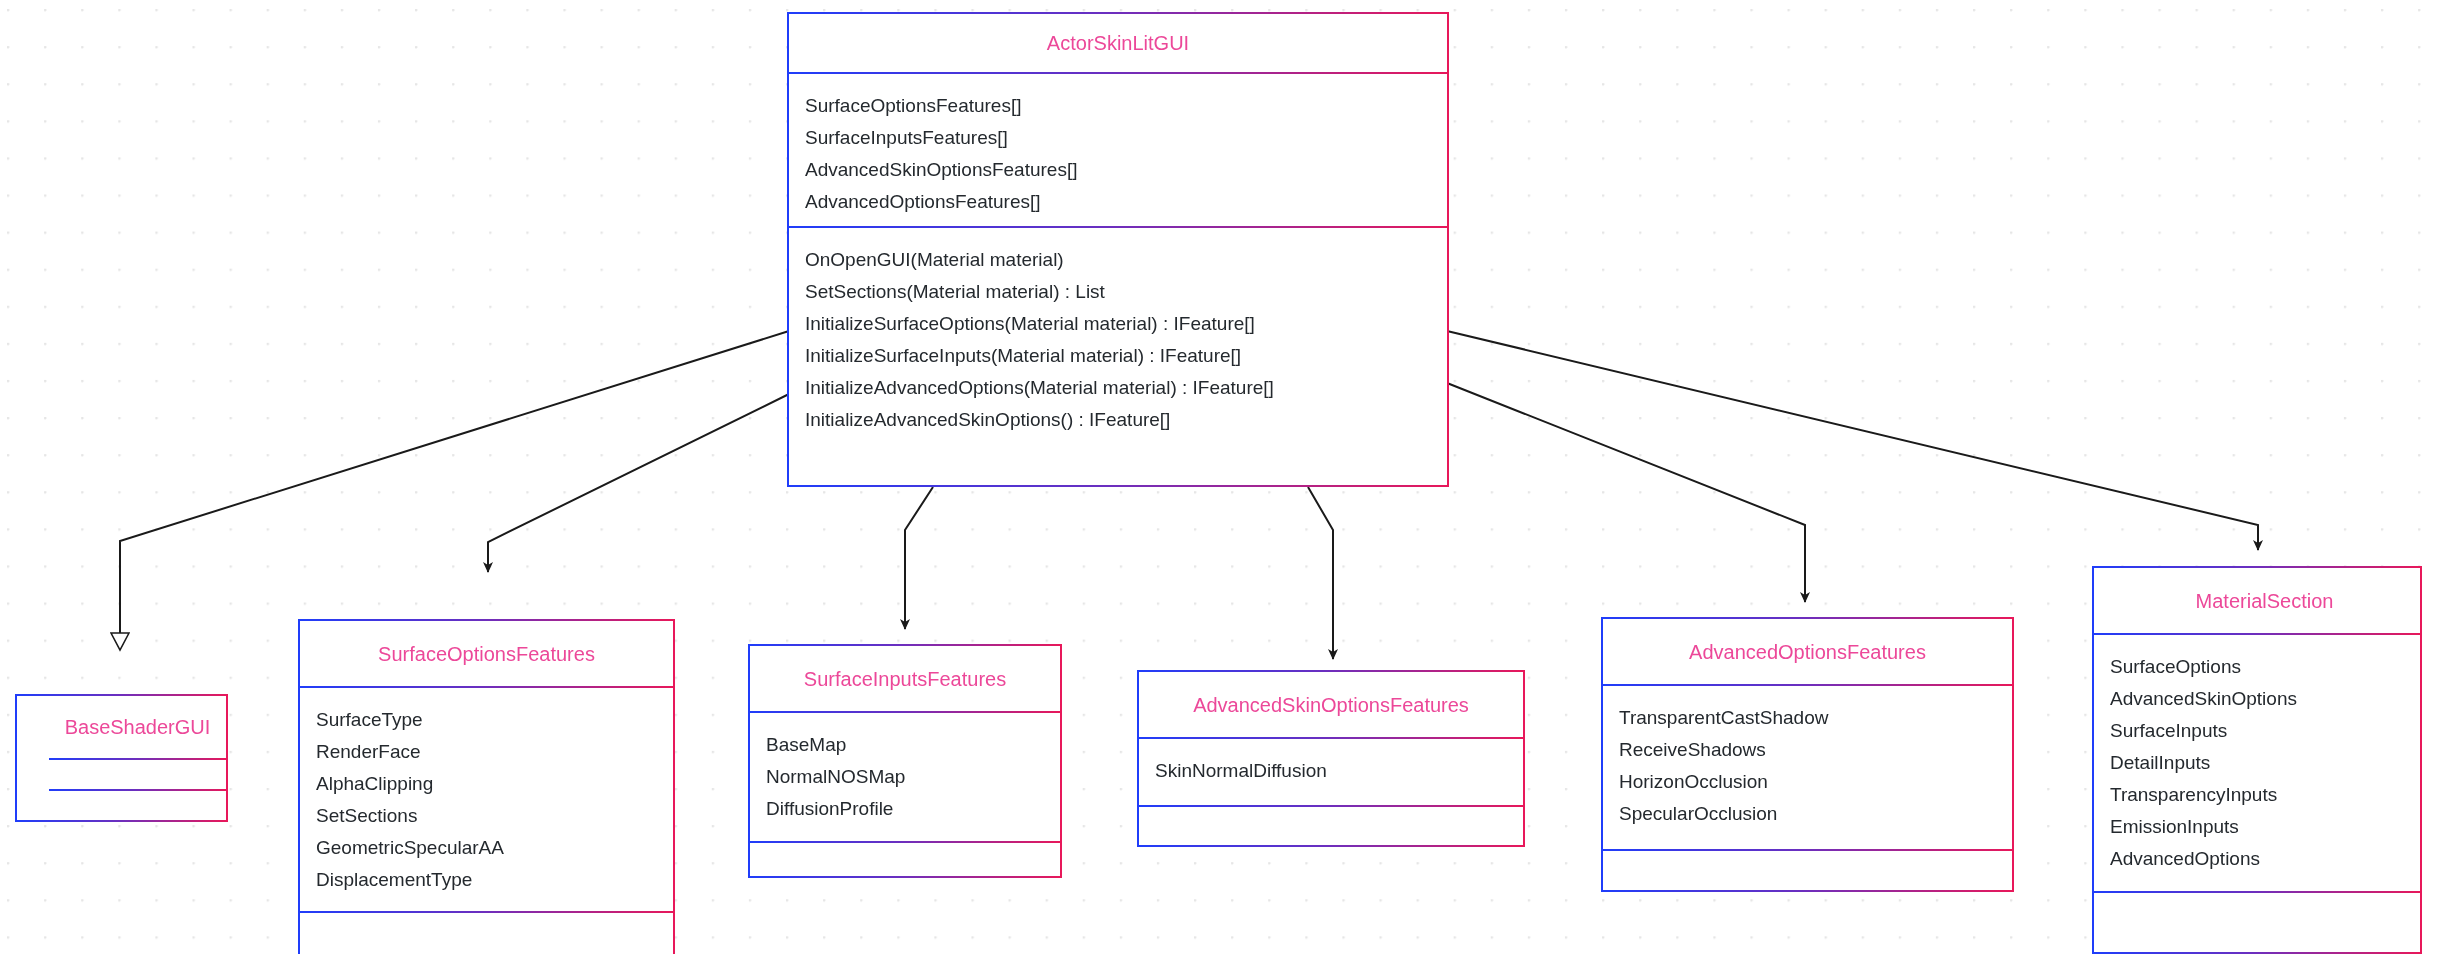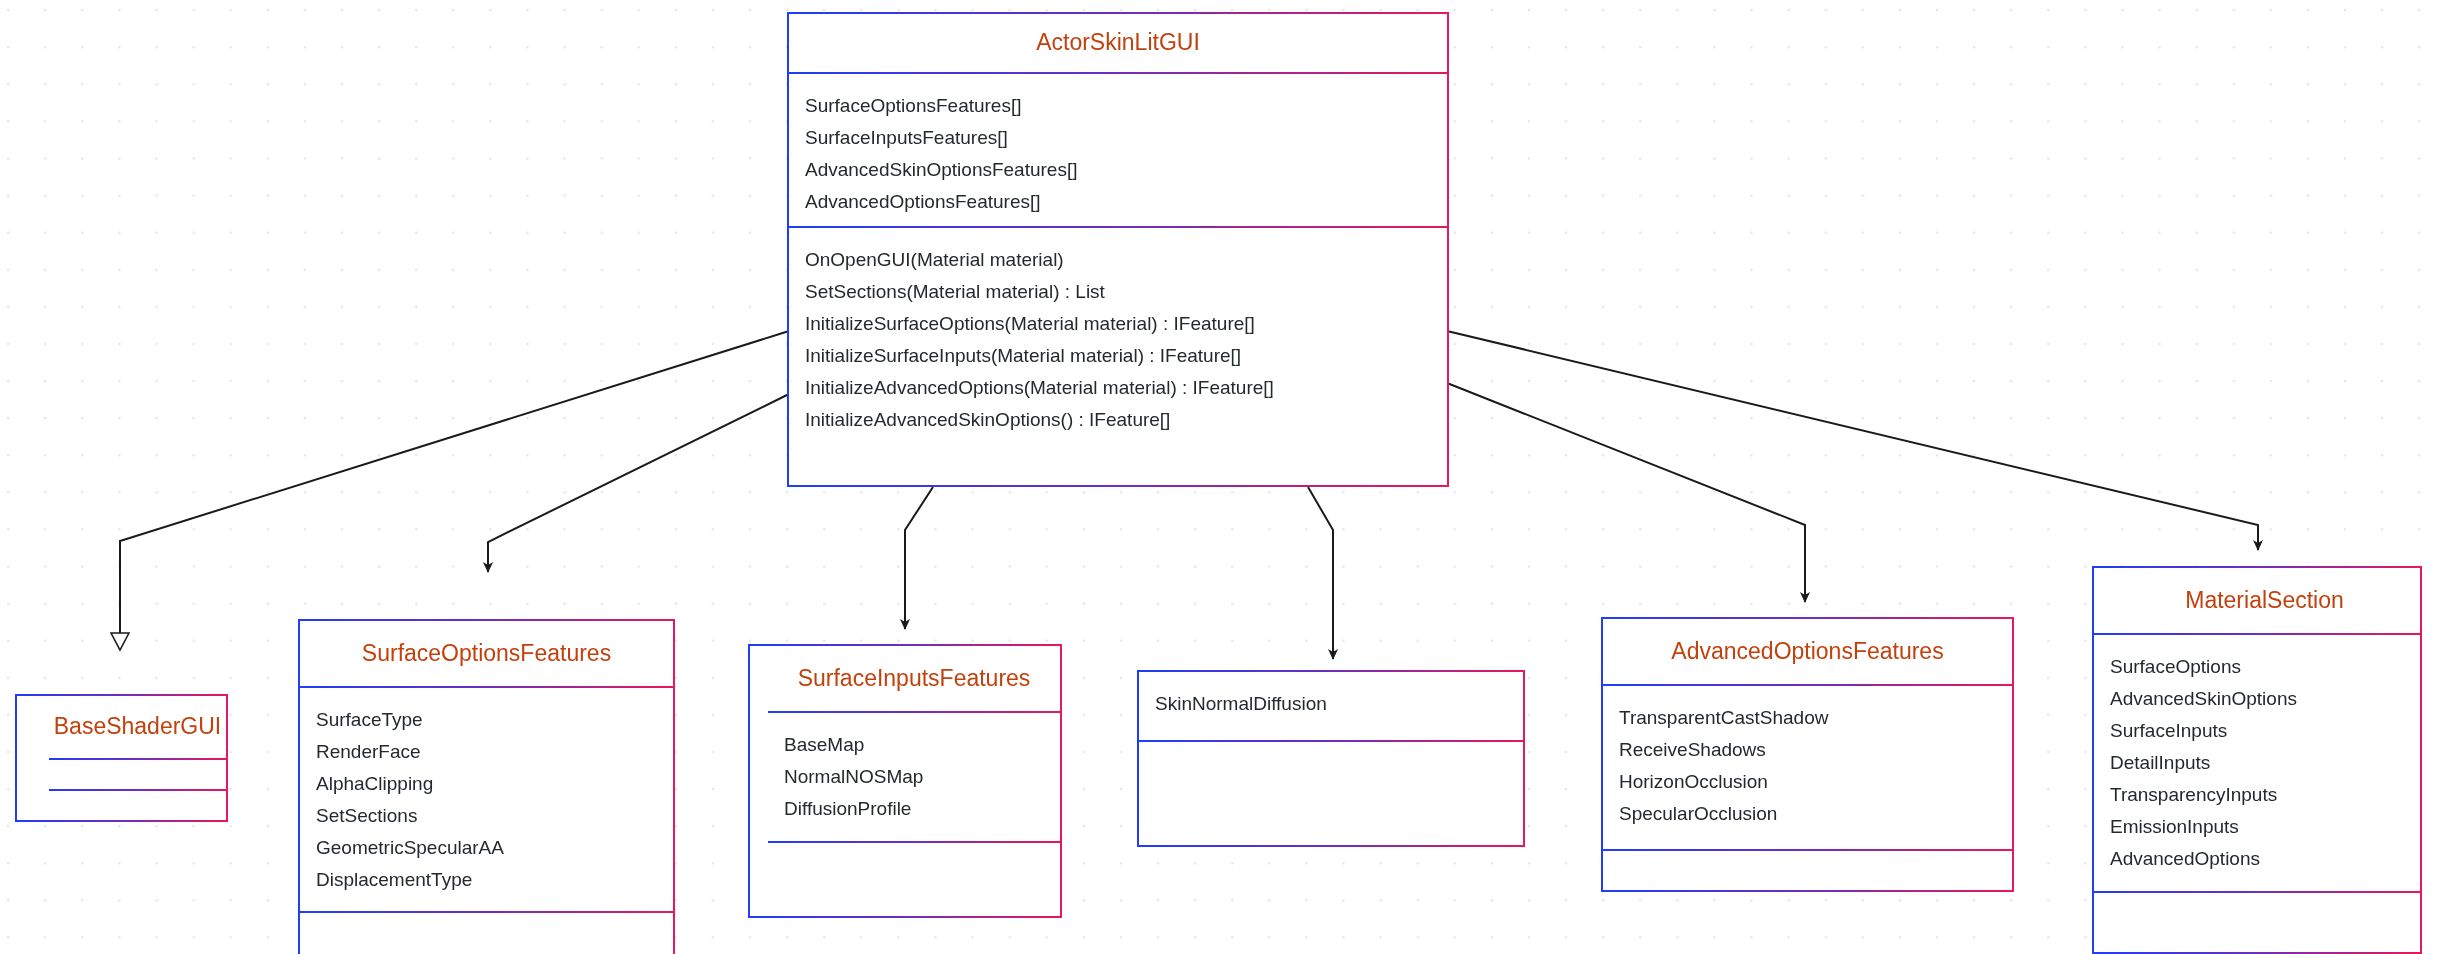--- a/index.html
+++ b/index.html
@@ -38,22 +38,22 @@
   .compartment {
     position: relative;
     box-sizing: border-box;
   }
   .compartment + .compartment {
     border-top: 2px solid transparent;
     border-image: linear-gradient(90deg, #1f3dfa 0%, #6a2fc0 48%, #e8185a 100%) 1;
   }
   .class-title {
     text-align: center;
-    color: #c2410c;
-    font-size: 23px;
+    color: #ec4899;
+    font-size: 20px;
     line-height: 1.2;
     padding: 0 8px;
     display: flex;
     align-items: center;
     justify-content: center;
     height: 100%;
   }
   .member-list {
     padding: 16px 0 10px 16px;
   }
@@ -137,35 +137,38 @@
         <div class="member">RenderFace</div>
         <div class="member">AlphaClipping</div>
         <div class="member">SetSections</div>
         <div class="member">GeometricSpecularAA</div>
         <div class="member">DisplacementType</div>
       </div>
     </div>
     <div class="compartment empty-compartment" style="height:60px;"></div>
   </div>
 
-  <div class="uml-class" style="left:748px; top:644px; width:314px; height:274px;padding-left:18px;">
+  <div class="uml-class" style="left:748px; top:644px; width:314px; height:234px;">
     <div class="compartment" style="height:65px;">
       <div class="class-title">SurfaceInputsFeatures</div>
     </div>
     <div class="compartment" style="height:130px;">
       <div class="member-list">
         <div class="member">BaseMap</div>
         <div class="member">NormalNOSMap</div>
         <div class="member">DiffusionProfile</div>
       </div>
     </div>
     <div class="compartment empty-compartment" style="height:39px;"></div>
   </div>
 
   <div class="uml-class" style="left:1137px; top:670px; width:388px; height:177px;">
+    <div class="compartment" style="height:65px;">
+      <div class="class-title">AdvancedSkinOptionsFeatures</div>
+    </div>
     <div class="compartment" style="height:68px;">
       <div class="member-list" style="">
         <div class="member">SkinNormalDiffusion</div>
       </div>
     </div>
     <div class="compartment empty-compartment" style="height:40px;"></div>
   </div>
 
   <div class="uml-class" style="left:1601px; top:617px; width:413px; height:275px;">
     <div class="compartment" style="height:65px;">

